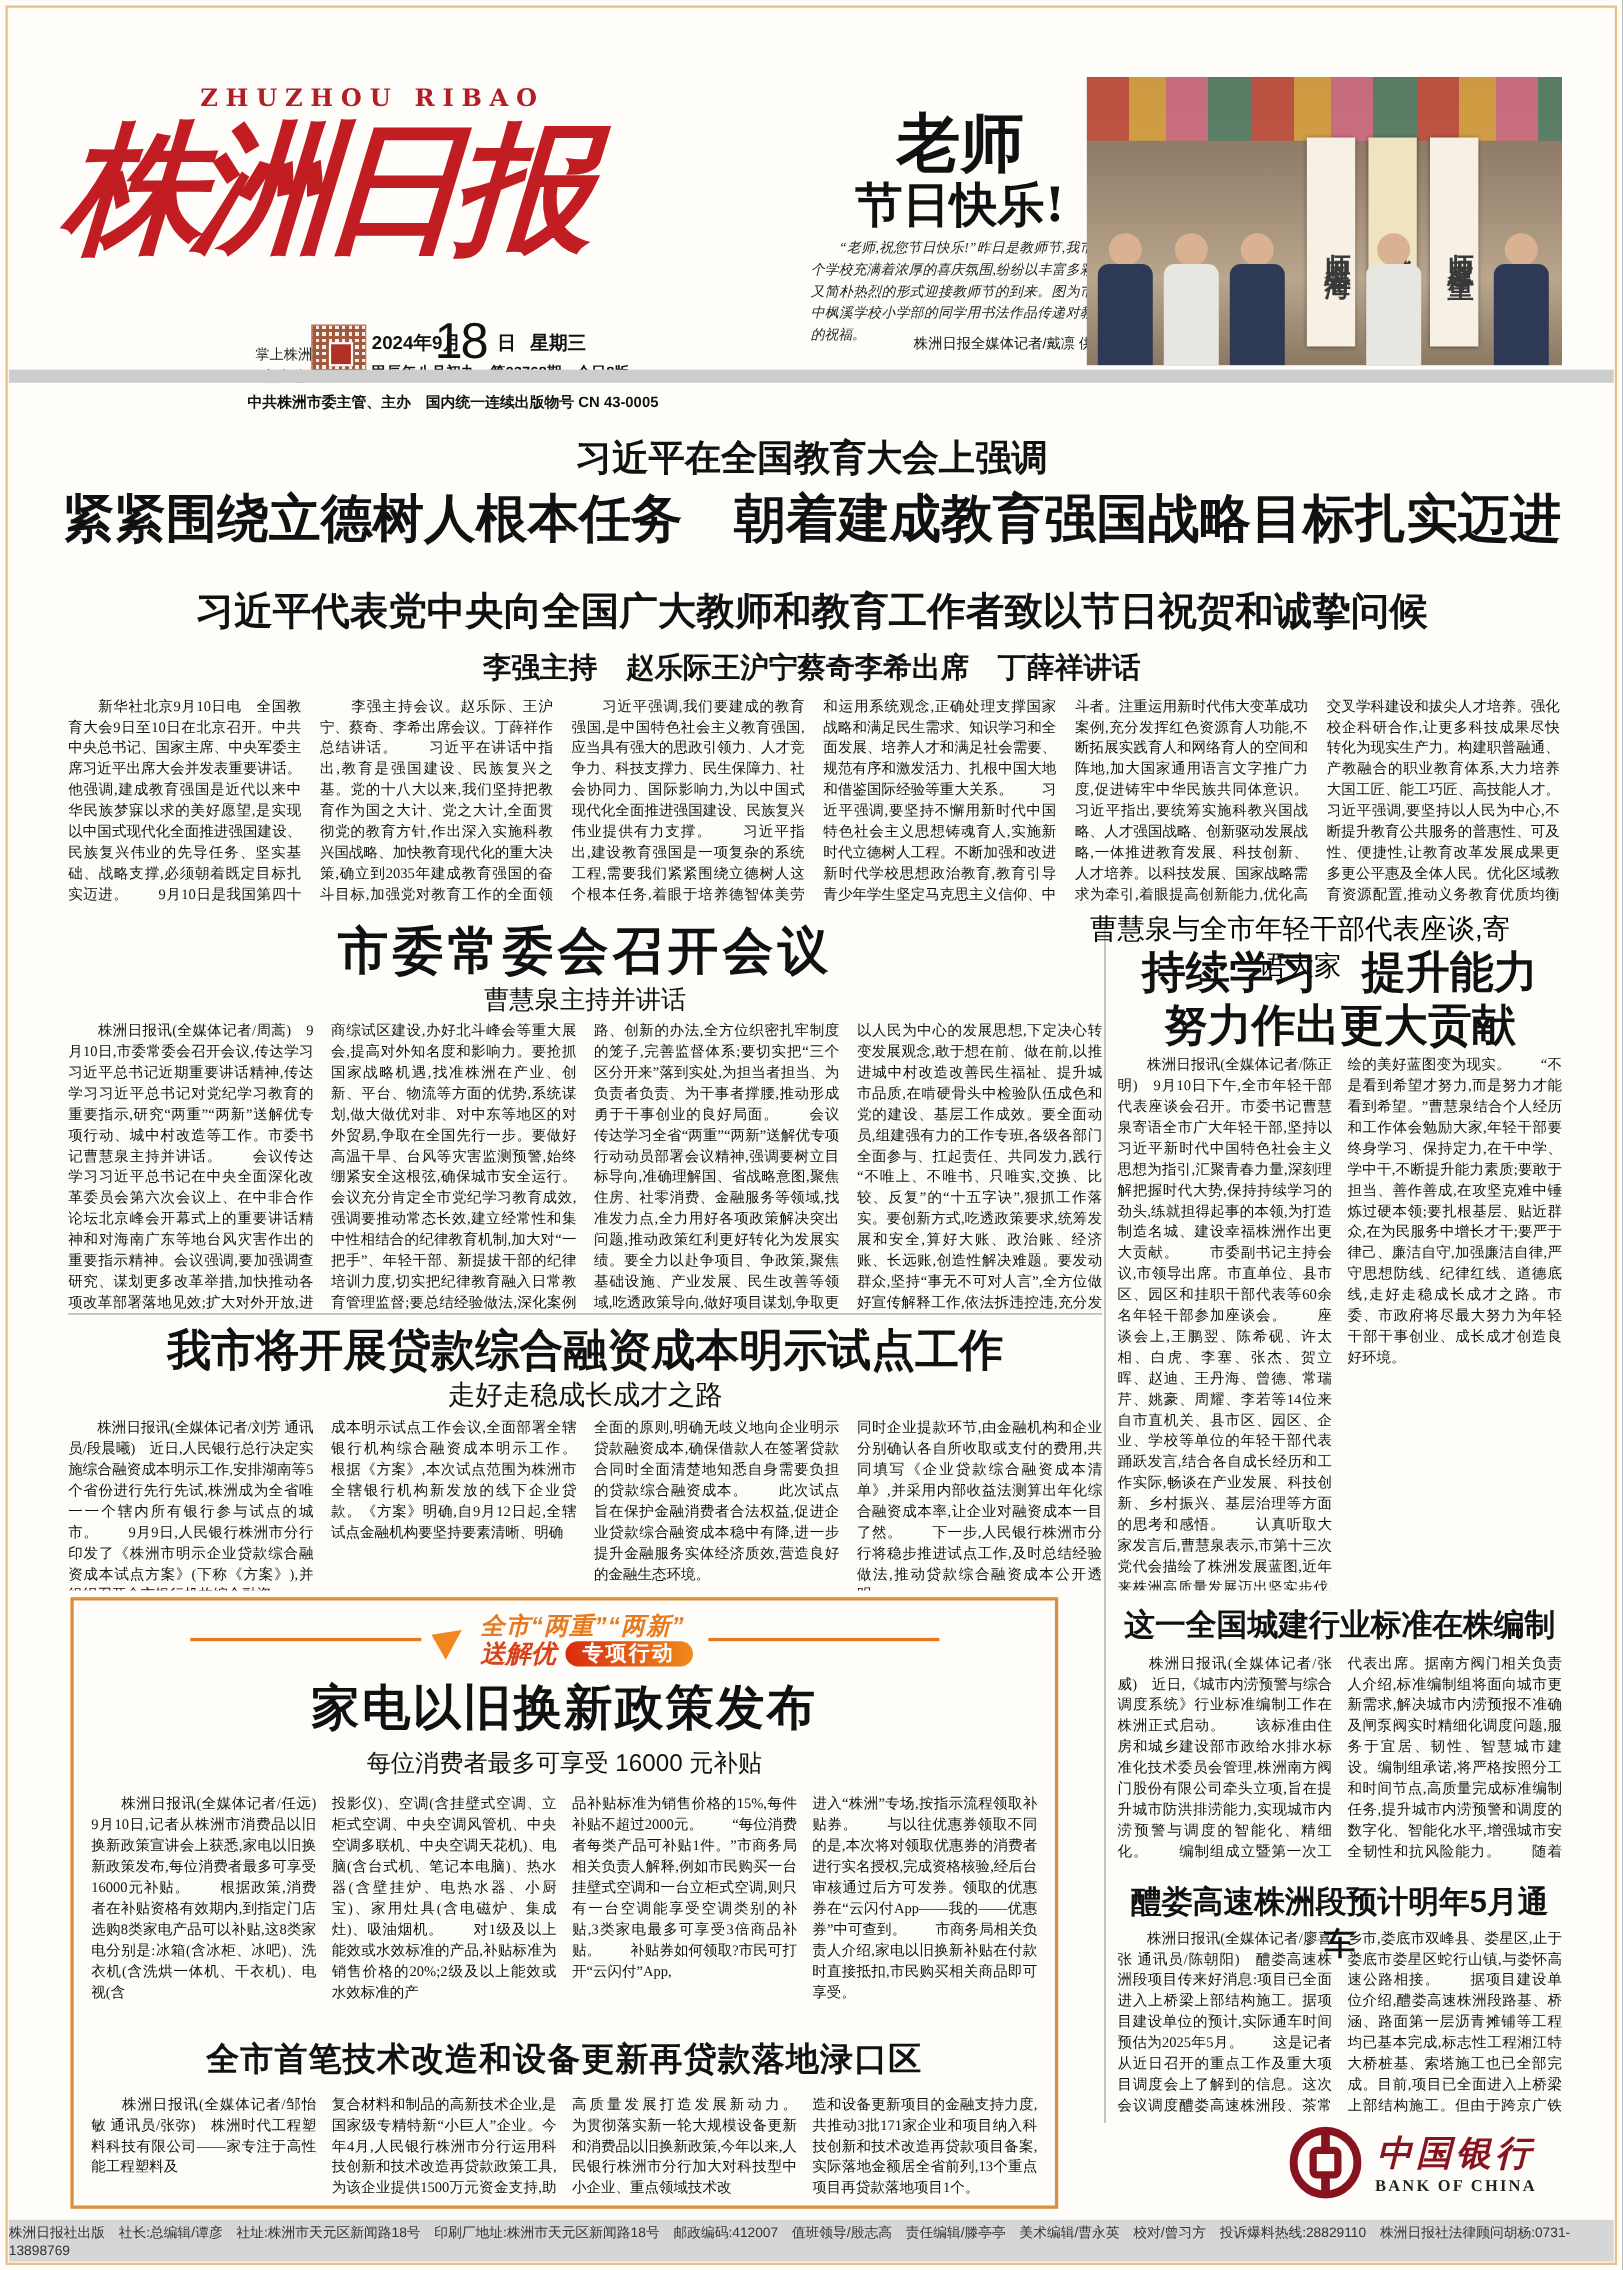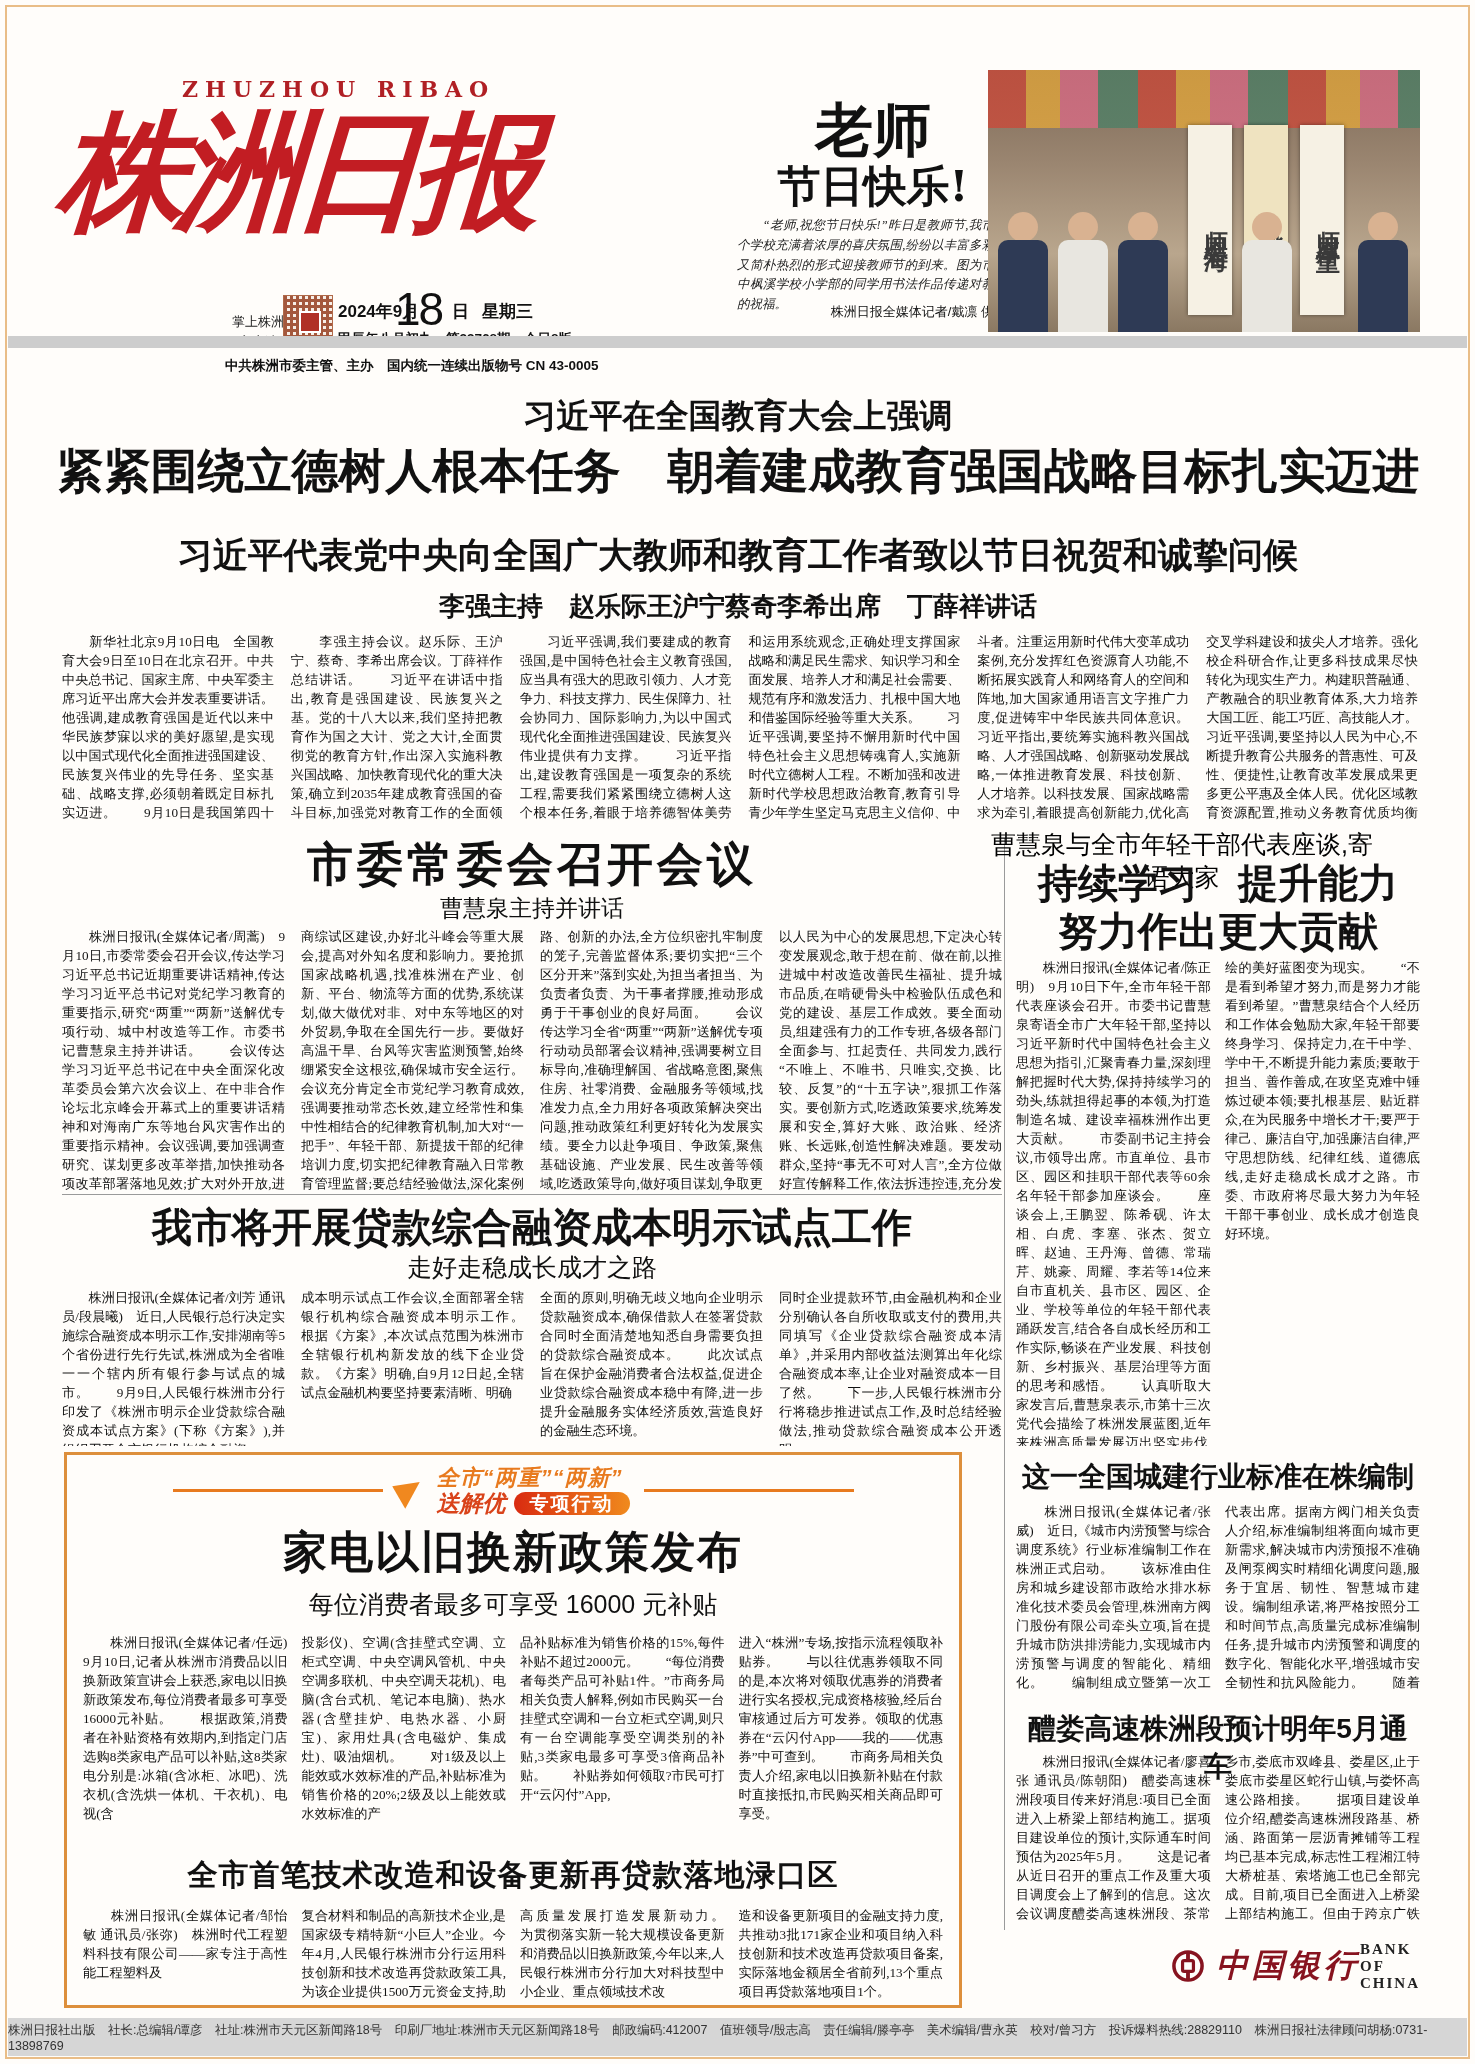--- a/index.html
+++ b/index.html
@@ -92,36 +92,36 @@
   .banner .rule{height:3px;width:210px;background:#e87a1e;}
   .banner .arrow{width:0;height:0;border-left:26px solid #f0881f;border-top:10px solid transparent;
                  border-bottom:16px solid transparent;transform:rotate(-30deg);}
   .banner-text{line-height:1.15;}
   .banner-line1{color:#e87a1e;font-weight:bold;font-style:italic;font-size:22px;letter-spacing:1px;}
   .banner-line2{display:flex;align-items:center;gap:8px;}
   .banner-prefix{color:#d9431a;font-weight:bold;font-style:italic;font-size:23px;}
   .badge{background:linear-gradient(90deg,#d92b10,#f08a1d);color:#fff;font-weight:bold;
          font-size:19px;padding:1px 16px;border-radius:15px;letter-spacing:2px;}
   .appliance-headline{font-size:44px;font-weight:bold;margin-top:6px;letter-spacing:2px;}
-  .appliance-subhead{font-size:25px;margin-top:6px;}
+  .appliance-subhead{font-size:22px;margin-top:6px;}
   .appliance-cols{position:relative;display:flex;gap:14px;margin-top:12px;height:212px;}
   .second-headline{font-size:30px;font-weight:bold;margin-top:10px;letter-spacing:1px;}
   .second-cols{position:relative;display:flex;gap:14px;margin-top:10px;height:92px;}
 
   .standard-headline{position:absolute;left:1016px;top:1458px;width:404px;font-size:28px;font-weight:bold;}
   .standard-cols{left:1016px;top:1502px;width:404px;height:188px;gap:14px;}
 
   .highway-headline{position:absolute;left:1016px;top:1710px;width:404px;font-size:28px;font-weight:bold;}
   .highway-cols{left:1016px;top:1752px;width:404px;height:172px;gap:14px;}
 
   
   .boc{position:absolute;left:1172px;top:1928px;width:248px;height:76px;display:flex;
        align-items:center;gap:12px;}
   .boc svg{width:66px;height:66px;}
-  .boc-text{display:flex;flex-direction:row;align-items:center;}
+  .boc-text{display:flex;flex-direction:column;align-items:center;}
   .boc-cn{font-family:"DejaVu Serif",serif;font-weight:bold;font-style:italic;
           font-size:32px;color:#87131f;letter-spacing:4px;white-space:nowrap;}
   .boc-en{font-family:"Liberation Serif",serif;font-size:15px;font-weight:bold;
           letter-spacing:2px;color:#222;}
 
   .footer{position:absolute;left:8px;top:2018px;width:1459px;height:38px;background:#d6d6d6;
           font-size:12.5px;color:#333;display:flex;align-items:center;justify-content:center;}
 </style>
 </head>
 <body>

